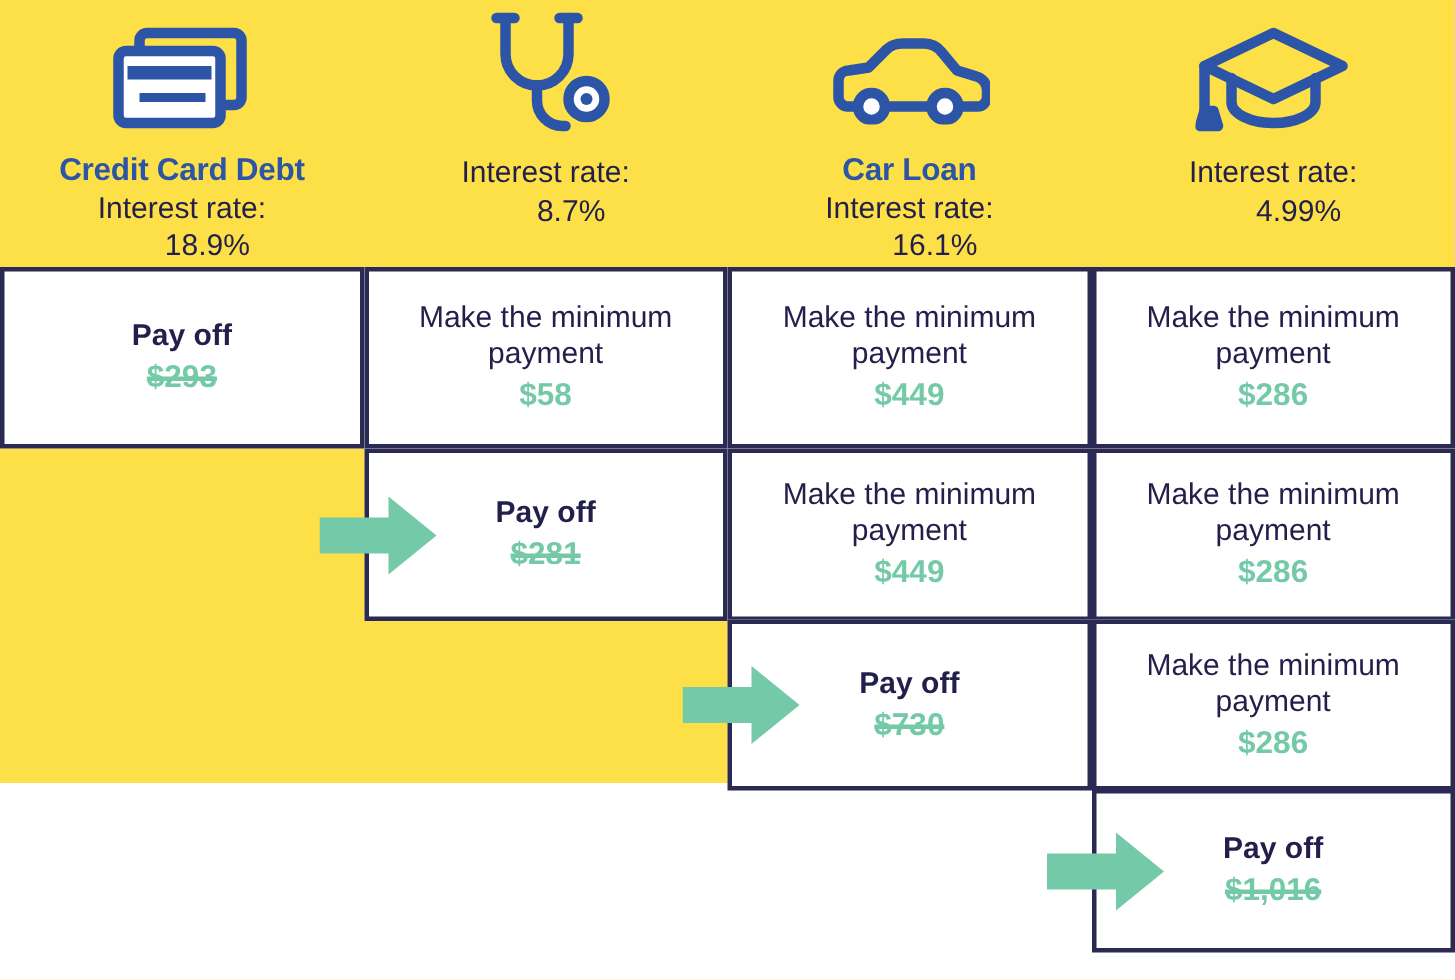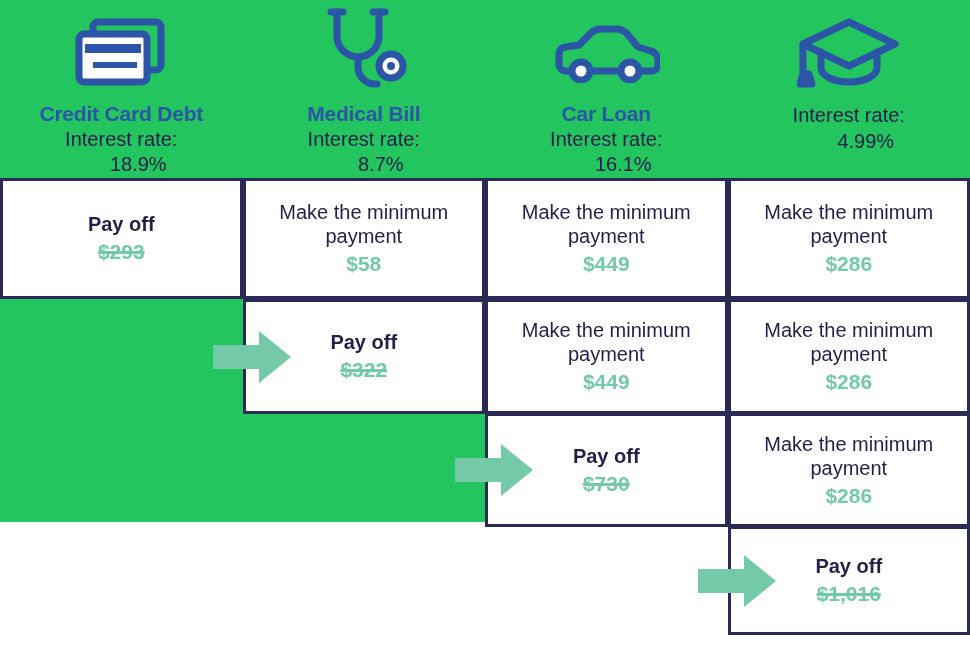--- a/index.html
+++ b/index.html
@@ -9,21 +9,21 @@
     height: 653px;
     background: #ffffff;
     font-family: "Liberation Sans", sans-serif;
     overflow: hidden;
   }
 
   #canvas {
     position: relative;
     width: 970px;
     height: 522px;
-    background: #22c55e;
+    background: #fde047;
   }
 
   
   .header-row {
     position: absolute;
     left: 0;
     top: 0;
     width: 970px;
     height: 196px;
     display: flex;
@@ -150,21 +150,20 @@
       <div class="header-col">
         <div class="header-icon">
     <svg width="86" height="92" viewBox="0 0 86 92" fill="none" stroke="#2c55a8" stroke-width="7" stroke-linecap="round">
       <path d="M16 6 V30 a21 21 0 0 0 42 0 V6"></path>
       <path d="M10 6 h12 M52 6 h12"></path>
       <path d="M37 51 v10 a17 17 0 0 0 17 17 h2"></path>
       <circle cx="70" cy="60" r="12" fill="#fff"></circle>
       <circle cx="70" cy="60" r="4" fill="#2c55a8" stroke="none"></circle>
     </svg>
         </div>
-        <div class="header-title">Medical Bill</div>
         <div class="header-rate-label">Interest rate:</div>
         <div class="header-rate-value">8.7%</div>
       </div>
       <div class="header-col">
         <div class="header-icon">
     <svg width="108" height="62" viewBox="0 0 108 62" fill="none" stroke="#2c55a8" stroke-width="7" stroke-linejoin="round">
       <path d="M7 44 V33 c0-4 3-7 7-7 l13-2 12-12 c3-3 7-4 11-4 h14 c5 0 9 2 12 6 l10 12 13 4 c4 1 7 5 7 9 v5 c0 3-3 6-6 6 H13 c-3 0-6-3-6-6z"></path>
       <circle cx="29" cy="50" r="9" fill="#fff"></circle>
       <circle cx="78" cy="50" r="9" fill="#fff"></circle>
     </svg>
@@ -199,21 +198,21 @@
       <div class="cell" style="left: 485px; top: 0px; width: 242.5px; height: 121px;">
         <div class="cell-label">Make the minimum payment</div>
         <div class="cell-amount">$449</div>
       </div>
       <div class="cell" style="left: 727.5px; top: 0px; width: 242.5px; height: 121px;">
         <div class="cell-label">Make the minimum payment</div>
         <div class="cell-amount">$286</div>
       </div>
       <div class="cell" style="left: 242.5px; top: 121px; width: 242.5px; height: 115px;">
         <div class="cell-label strong">Pay off</div>
-        <div class="cell-amount struck">$322</div>
+        <div class="cell-amount struck">$281</div>
       </div>
       <div class="cell" style="left: 485px; top: 121px; width: 242.5px; height: 115px;">
         <div class="cell-label">Make the minimum payment</div>
         <div class="cell-amount">$449</div>
       </div>
       <div class="cell" style="left: 727.5px; top: 121px; width: 242.5px; height: 115px;">
         <div class="cell-label">Make the minimum payment</div>
         <div class="cell-amount">$286</div>
       </div>
       <div class="arrow" style="left: 212.5px; top: 150.5px;">

